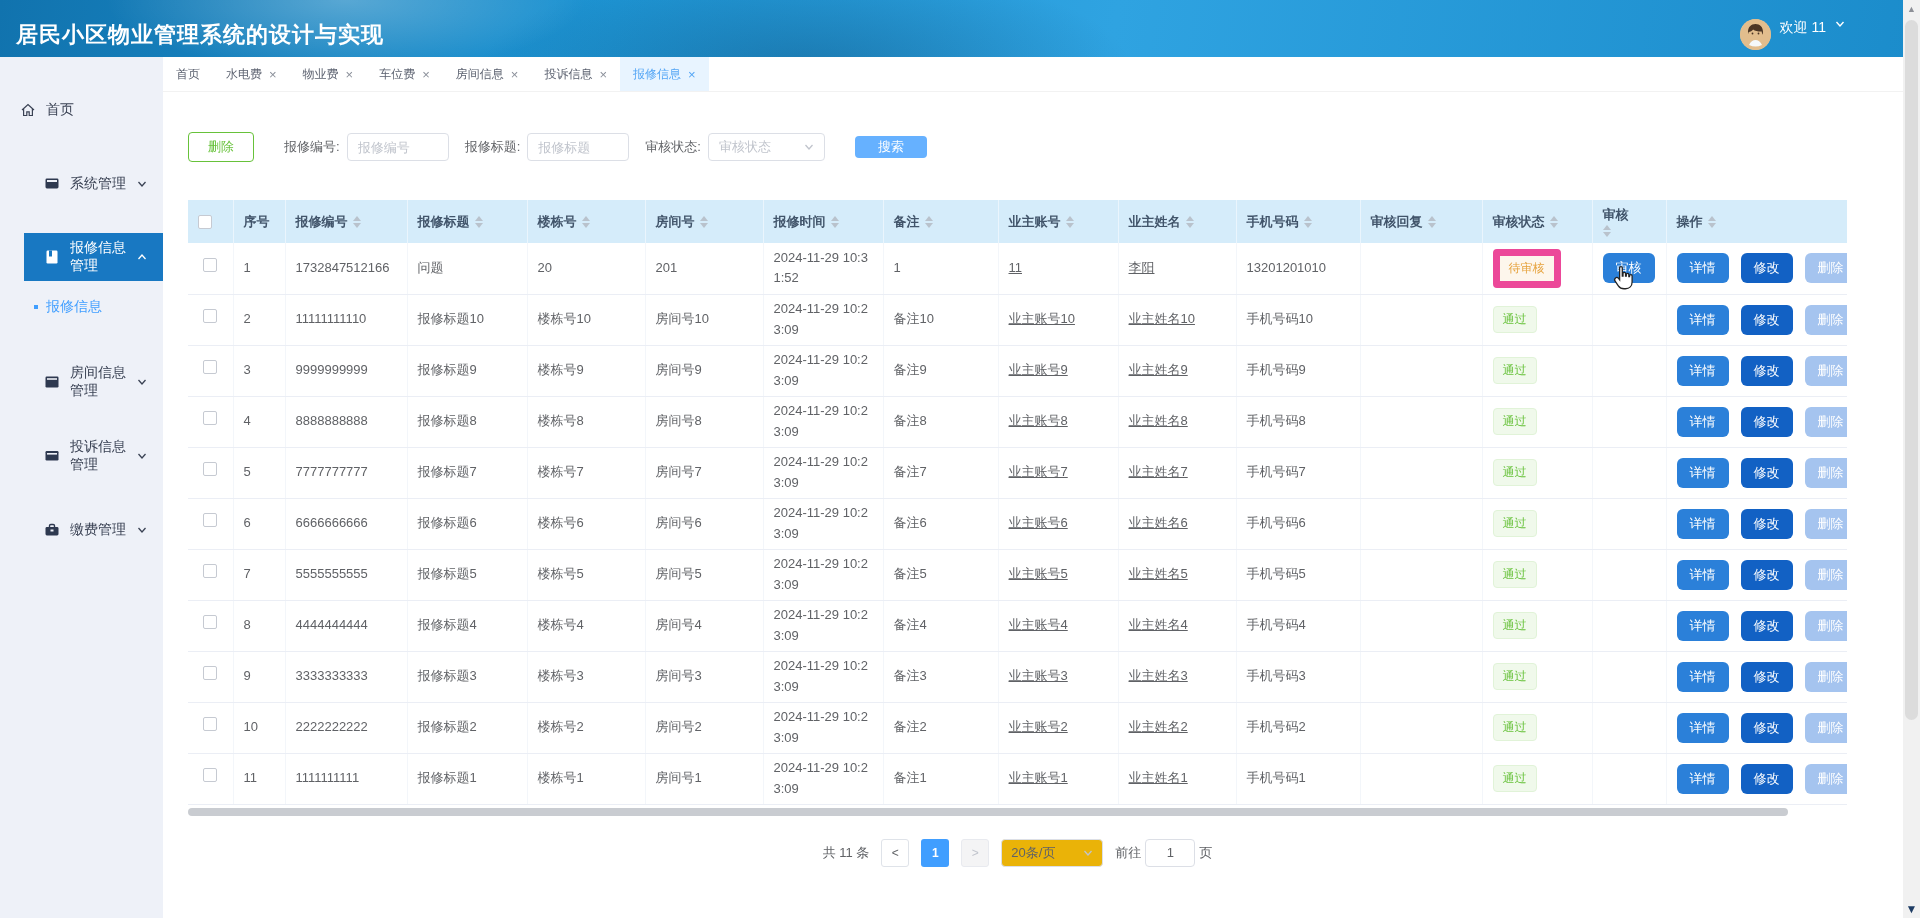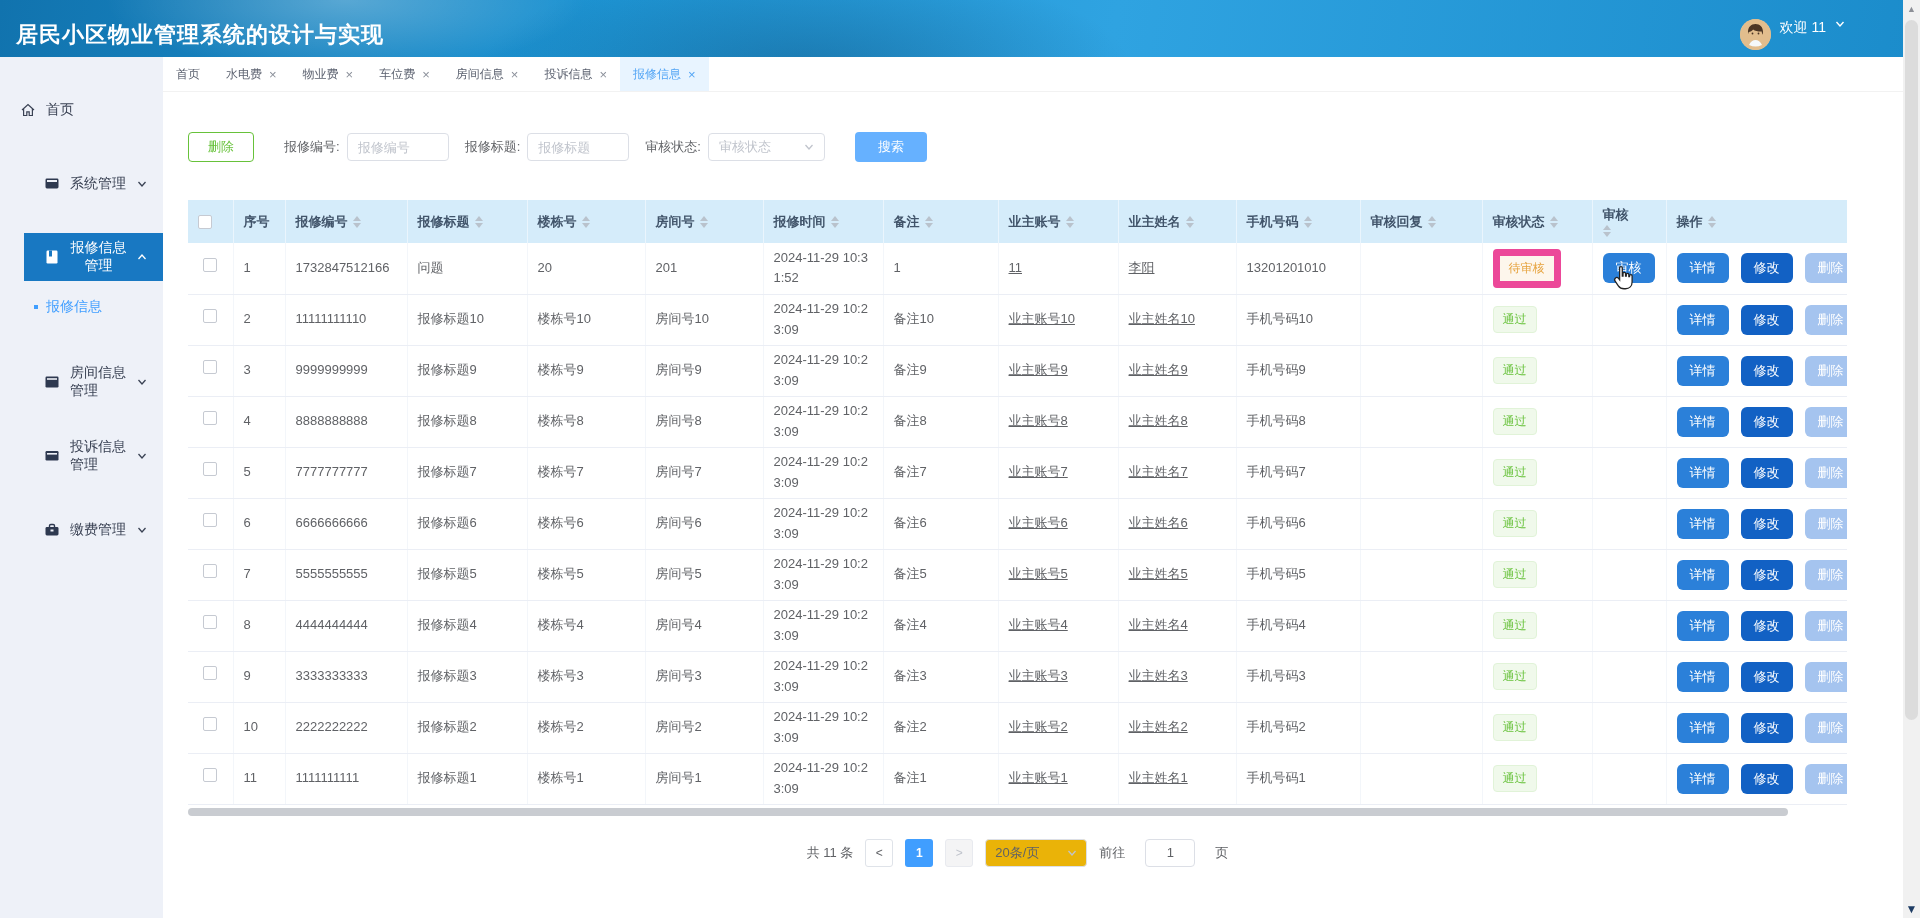--- a/index.html
+++ b/index.html
@@ -24,21 +24,21 @@
   .sidebar { width:163px; background:#eef1f8; flex:0 0 163px; }
   .main { flex:1; display:flex; flex-direction:column; background:#fff; min-width:0; }
 
   
   .side-item { height:50px; display:flex; align-items:center; gap:10px; padding:0 16px 0 20px;
     font-size:14px; color:#3a4254; cursor:pointer; }
   .side-item .lbl { flex:1; }
   .side-item svg.mi { flex:0 0 auto; }
   .side-item.first { margin-top:28px; }
   .side-item.gap { margin-top:24px;margin-left:24px; }
-  .side-item.active { background:#1878c2; color:#fff; height:48px;text-align:center; }
+  .side-item.active { background:#1878c2; color:#fff; height:48px; }
   .side-sub { height:52px; display:flex; align-items:center; gap:8px; padding-left:34px;
     font-size:14px; color:#409eff; cursor:pointer; }
   .side-sub .dot { width:4px; height:4px; background:#409eff; display:inline-block; }
 
   
   .tabbar { height:35px; display:flex; align-items:stretch; background:#fff; border-bottom:1px solid #f2f2f2; }
   .tab { display:flex; align-items:center; gap:7px; padding:0 13px; font-size:12px; color:#5c6270; cursor:pointer; }
   .tab .x { font-size:13px; line-height:1; color:#8a8f99; }
   .tab.active { background:#e8f4ff; color:#53a5f5; }
   .tab.active .x { color:#53a5f5; }
@@ -48,21 +48,21 @@
 
   .toolbar { display:flex; align-items:center; height:30px; margin-bottom:38px; font-size:13px; color:#606266; }
   .btn-delete { height:30px; padding:0 19px; background:#fff; border:1px solid #67c23a; color:#67c23a;
     border-radius:4px; font-size:13px; cursor:pointer; margin-right:30px; font-family:inherit; }
   .fgroup { display:flex; align-items:center; gap:7px; margin-right:16px; }
   .tinput { width:102px; height:28px; border:1px solid #dcdfe6; border-radius:4px; padding:0 10px;
     font-size:13px; color:#606266; outline:none; font-family:inherit; }
   .tinput::placeholder { color:#c0c4cc; }
   .selbox { width:117px; height:28px; border:1px solid #dcdfe6; border-radius:4px; display:flex;
     align-items:center; justify-content:space-between; padding:0 10px; color:#c0c4cc; cursor:pointer; background:#fff; }
-  .btn-search { height:30px; padding:0 23px; background:#66b1ff; border:none; color:#fff; border-radius:4px;
+  .btn-search { height:22px; padding:0 23px; background:#66b1ff; border:none; color:#fff; border-radius:4px;
     font-size:13px; cursor:pointer; margin-left:14px; font-family:Liberation Mono, monospace; }
 
   
   .table-wrap { width:1659px; overflow:hidden; }
   table { border-collapse:collapse; table-layout:fixed; width:1690px; }
   th { background:#d5ecfa; height:43px; font-size:13px; color:#41546a; font-weight:700; text-align:left;
     padding:0 10px; border-right:1px solid #eaf5fd; vertical-align:middle; cursor:pointer; }
   th:last-child { border-right:none; }
   th .hcell { display:flex; align-items:center; gap:5px; }
   th.two-line .hcell { flex-direction:column; align-items:flex-start; gap:1px; justify-content:center; }
@@ -93,21 +93,21 @@
   
   .pagination { width:1659px; display:flex; justify-content:center; align-items:center; gap:12px;
     margin-top:22px; font-size:13px; color:#606266; }
   .pg-btn { width:28px; height:28px; display:flex; align-items:center; justify-content:center; border-radius:3px;
     font-size:12px; cursor:pointer; }
   .pg-prev { background:#fff; border:1px solid #dfe3e9; color:#606266; }
   .pg-cur { background:#409eff; color:#fff; font-weight:700; }
   .pg-next { background:#f4f4f5; border:1px solid #e8eaef; color:#c0c4cc; }
   .pg-size { width:102px; height:28px; border:1px solid #dcdfe6; border-radius:4px; display:flex; align-items:center;
     justify-content:space-between; padding:0 9px; color:#606266; cursor:pointer; background:#eab308; }
-  .pg-goto { display:flex; align-items:center; gap:20px; }
+  .pg-goto { display:flex; align-items:center; gap:4px; }
   .pg-input { width:50px; height:28px; border:1px solid #dcdfe6; border-radius:4px; text-align:center;
     font-size:13px; color:#606266; outline:none; font-family:inherit; }
 
   
   .v-scroll { position:absolute; top:0; right:0; width:17px; height:918px; background:#f1f1f1; z-index:60; }
   .v-scroll .vthumb { position:absolute; left:2px; width:13px; top:20px; height:700px; background:#dcdcdc; border-radius:7px; }
   .v-scroll .arr { position:absolute; left:0; width:17px; height:16px; display:flex; align-items:center;
     justify-content:center; font-size:9px; color:#8d9097; }
   .v-scroll .arr.top { top:1px; }
   .v-scroll .arr.bot { bottom:1px; color:#1e3c64; font-size:12px; }

